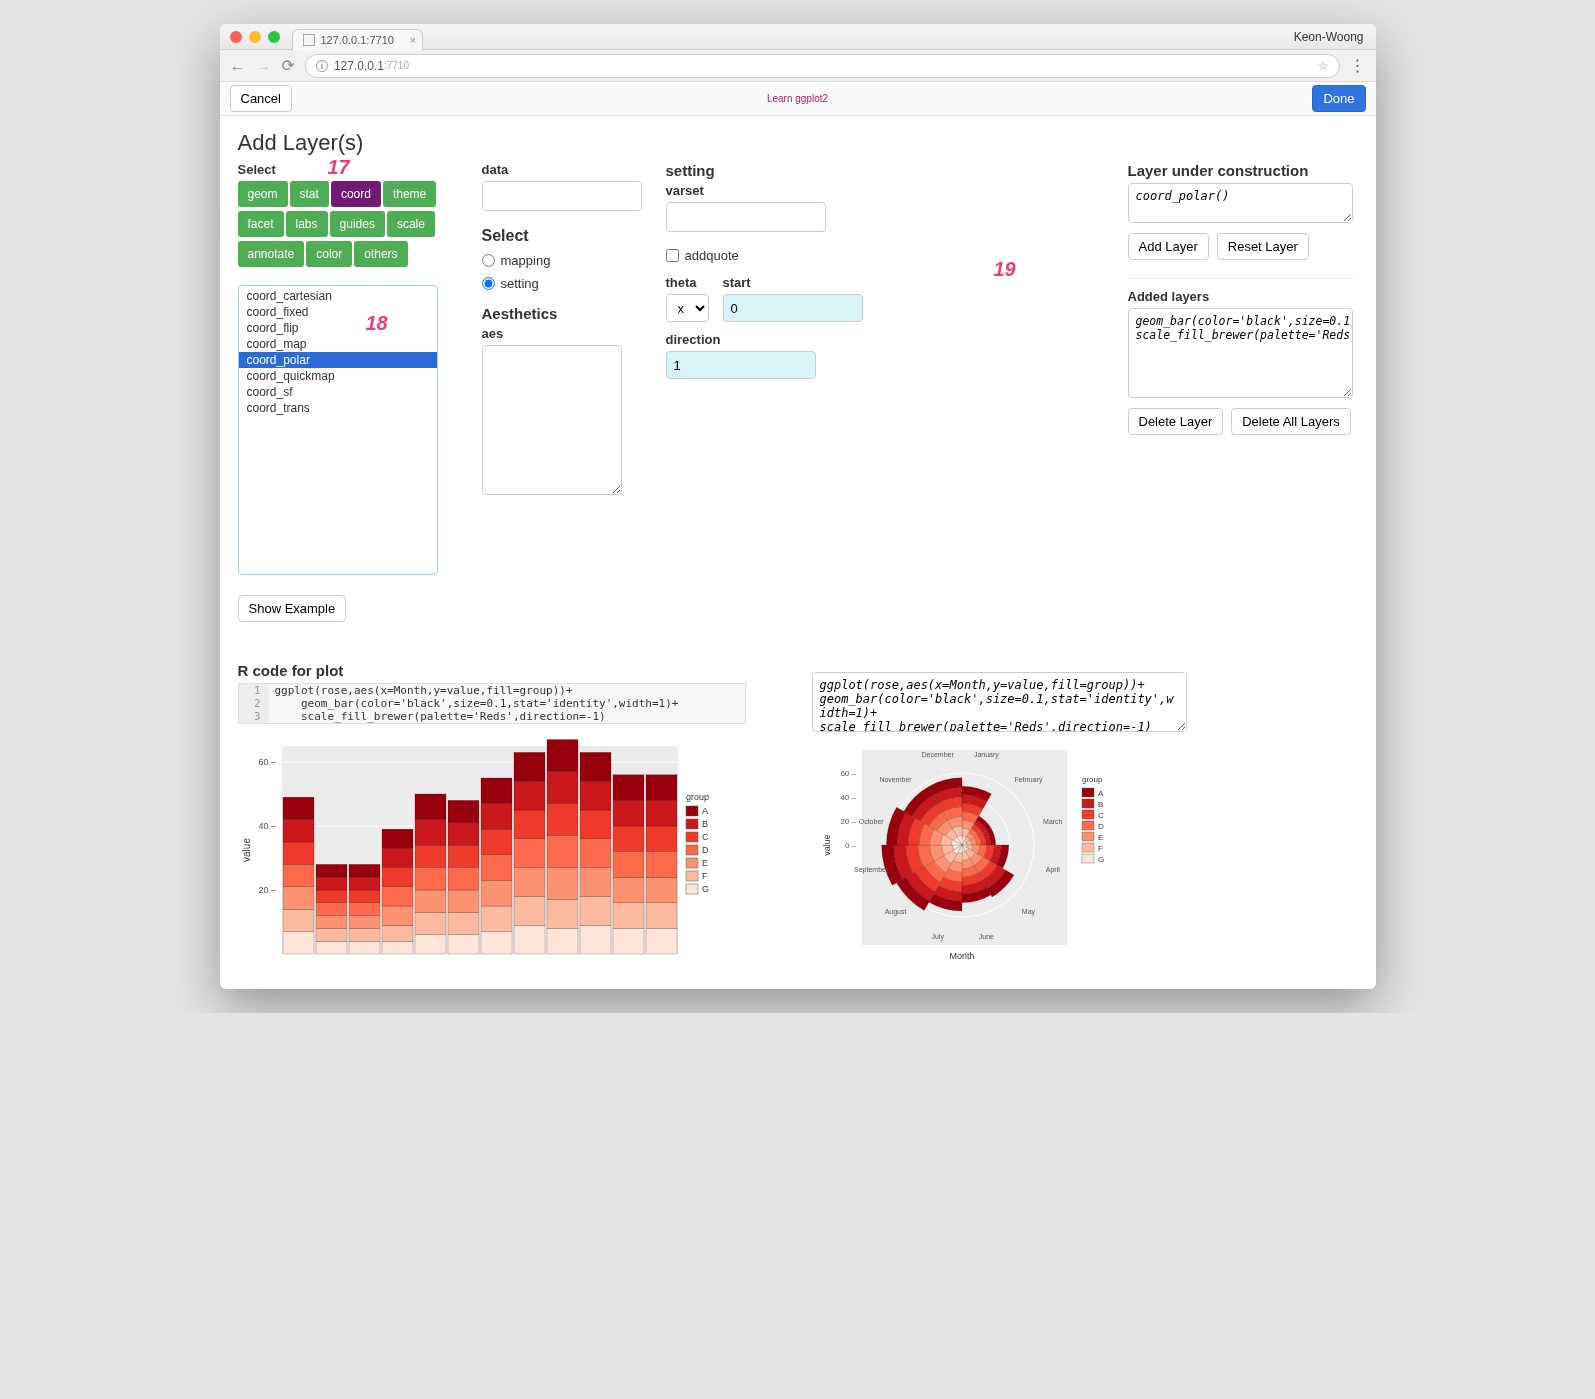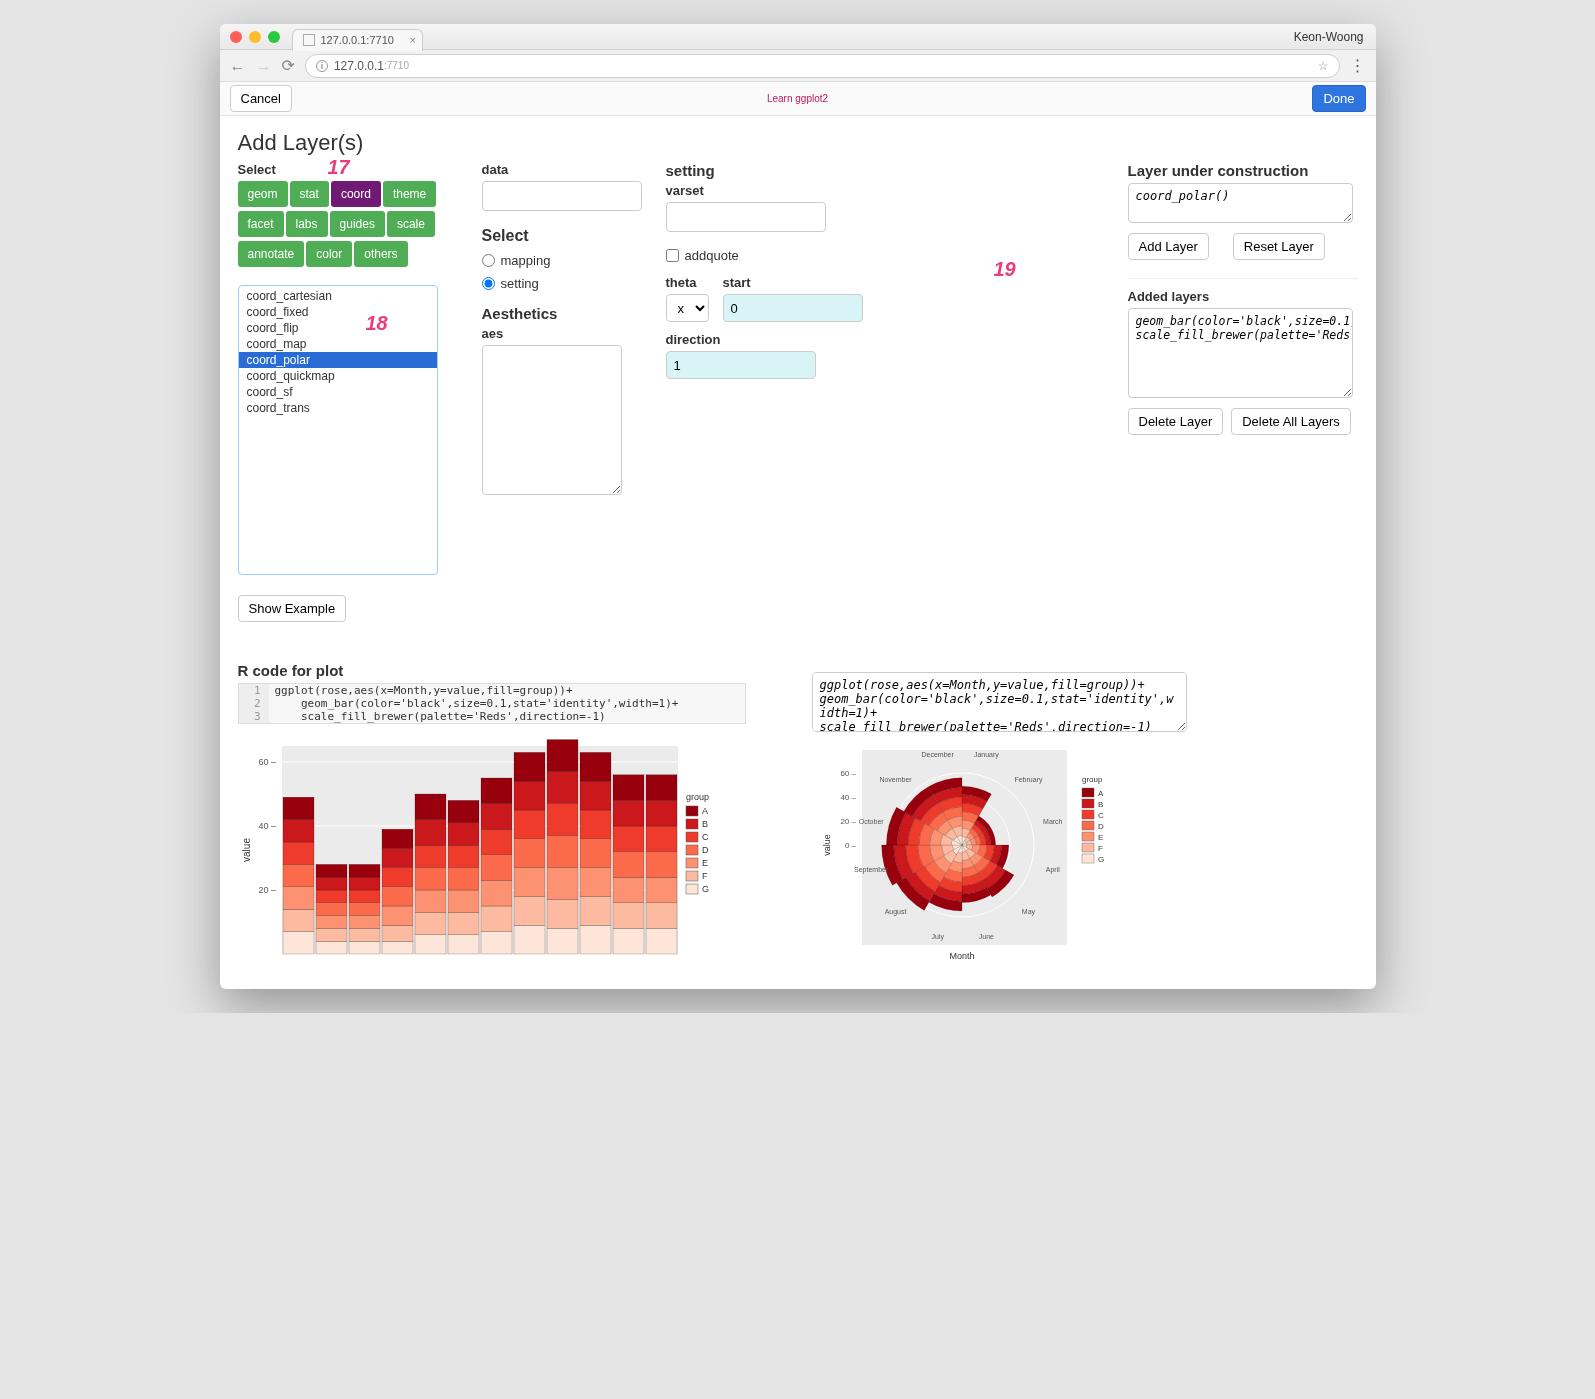--- a/index.html
+++ b/index.html
@@ -167,21 +167,21 @@
         </div>
         <div style="height:10px"></div>
         <label class="section">direction</label>
         <input class="input input-hl" style="height: 28px; width: 150px;" value="1">
       </div>
 
       <div class="col" style="width:230px; margin-left:auto;">
         <label class="section" style="font-size:15px;font-weight:600">Layer under construction</label>
         <textarea class="textarea" style="height: 40px; width: 225px; font-size: 12px;">coord_polar()</textarea>
         <div style="height:10px"></div>
-        <div style="display:flex; gap:24px;">
+        <div style="display:flex; gap:8px;">
           <button class="btn">Add Layer</button>
           <button class="btn">Reset Layer</button>
         </div>
         <hr class="sep">
         <label class="section">Added layers</label>
         <textarea class="textarea" style="height: 90px; width: 225px; font-size: 11.5px; white-space: pre; overflow: hidden;">geom_bar(color='black',size=0.1,stat='ident
 scale_fill_brewer(palette='Reds',direction=-</textarea>
         <div style="height:10px"></div>
         <div style="display:flex; gap:8px;">
           <button class="btn">Delete Layer</button>

